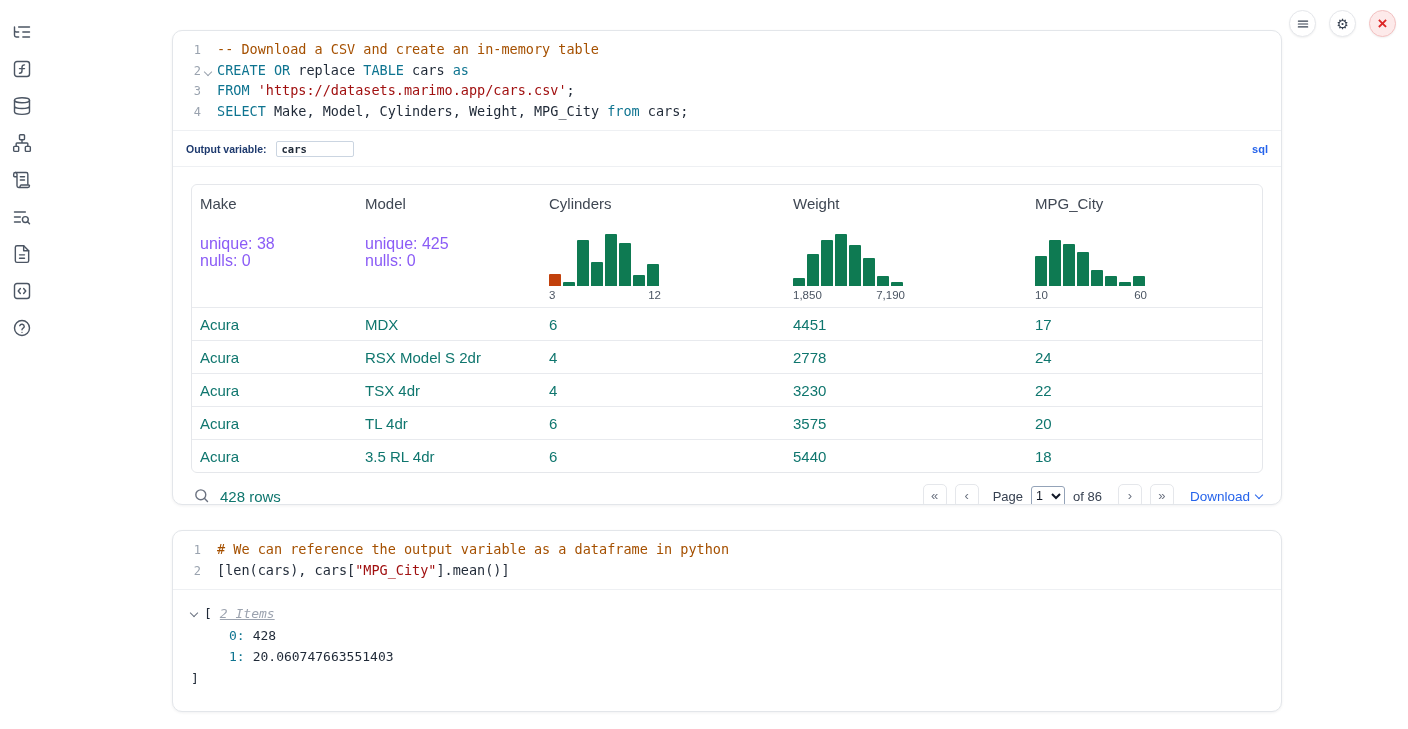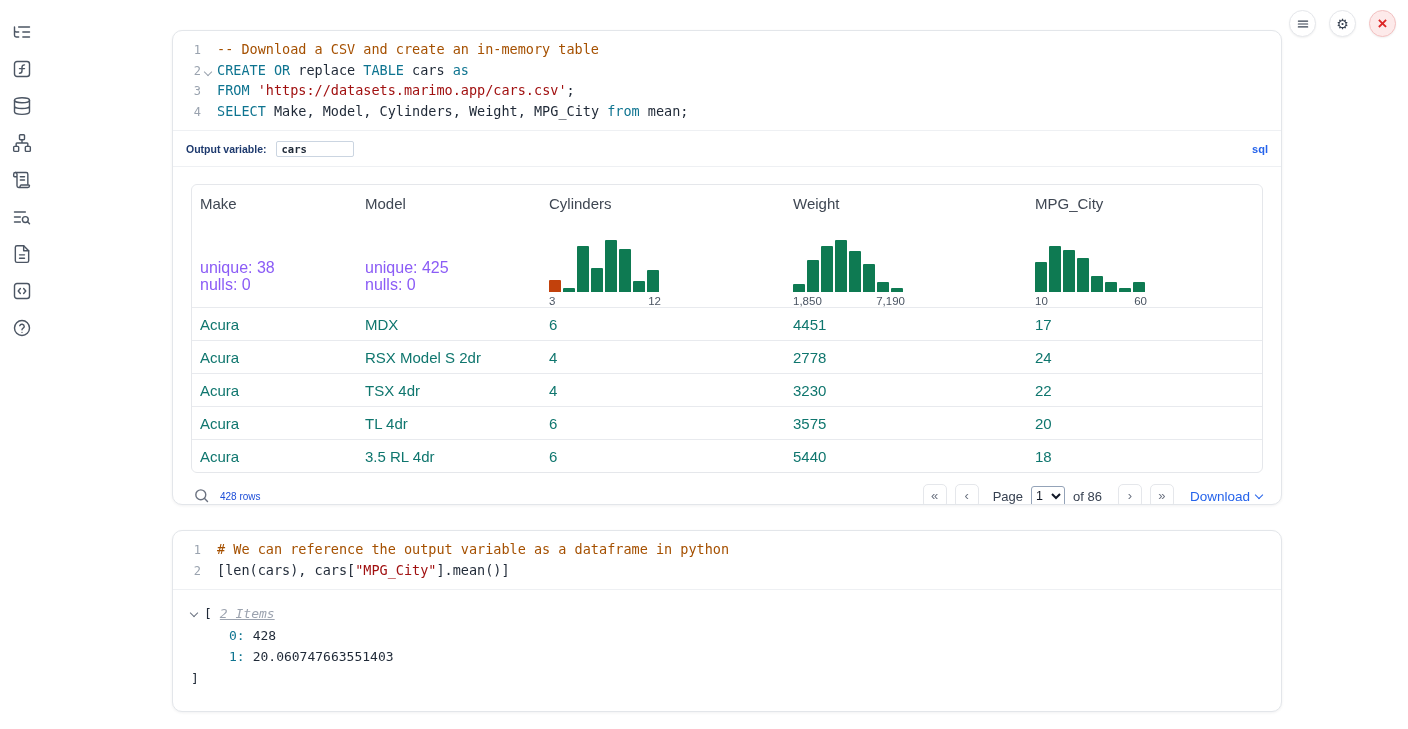--- a/index.html
+++ b/index.html
@@ -58,39 +58,39 @@
   .outvar-input { margin-left: 9px; width: 78px; height: 16px; border: 1px solid #cbd5e1;
     border-radius: 2px; font: bold 10.5px "DejaVu Sans Mono", monospace;
     color: #1f2937; padding: 0 5px; }
   .lang-badge { margin-left: auto; color: #2563eb; font-size: 11px; font-weight: bold; }
 
   
   .table-box { margin: 17px 18px 0 18px; border: 1px solid #e5e7eb; border-radius: 6px;
     overflow: hidden; }
   .thead, .trow { display: grid; grid-template-columns: 165px 184px 244px 242px 1fr; }
   .thead { height: 122px; }
-  .th { padding: 10px 8px 0 8px; display: flex; flex-direction: column; gap: 24px; }
+  .th { padding: 10px 8px 0 8px; display: flex; flex-direction: column; }
   .th-label { font-size: 15px; color: #3f4753; }
   .th-stats { margin-top: 24px; font-size: 16px; color: #8b5cf6; line-height: 16.5px; }
   .hist-wrap { margin-top: auto; width: 112px; }
   .hist { display: flex; align-items: flex-end; gap: 2px; height: 56px; }
   .hbar { width: 12px; border-radius: 1px 1px 0 0; }
   .hist-axis { display: flex; justify-content: space-between; font-size: 11.5px;
     color: #4b5563; margin: 3px 0 6px 0; }
   .trow { height: 33px; border-top: 1px solid #e8eaee; align-items: center;
     font-size: 15px; color: #0f766e; }
   .tcell { padding-left: 8px; white-space: nowrap; }
 
   
   .table-footer { display: flex; align-items: center; height: 46px; padding: 0 19px; }
   .search-btn { border: none; background: none; padding: 0; color: #6b7280; cursor: pointer;
     width: 18px; height: 18px; }
   .search-btn svg { width: 17px; height: 17px; stroke: currentColor; fill: none;
     stroke-width: 2; stroke-linecap: round; }
-  .rows-count { margin-left: 10px; font-size: 10px; color: #1d4ed8; }
+  .rows-count { margin-left: 10px; font-size: 15px; color: #0f766e; }
   .pager { margin-left: auto; display: flex; align-items: center; gap: 8px; }
   .pg-btn { width: 24px; height: 24px; border: 1px solid #e5e7eb; border-radius: 5px;
     background: #fff; color: #6b7280; font-size: 13px; display: flex; align-items: center;
     justify-content: center; cursor: pointer; padding: 0 0 2px 0; }
   .page-label { font-size: 13px; color: #374151; margin-left: 6px; }
   .page-select { height: 21px; min-width: 34px; border: 1px solid #94a3b8; border-radius: 3px;
     font-size: 12.5px; background: #fff; color: #111827; }
   .of-label { font-size: 13px; color: #374151; margin-right: 8px; }
   .download { border: none; background: none; display: flex; align-items: center; gap: 6px;
     color: #2563eb; font-size: 13.5px; margin-left: 8px; cursor: pointer; padding: 0; }
@@ -197,21 +197,21 @@
         <span class="code-text"><span class="tok-keyword">CREATE OR</span><span class="tok-plain"> replace </span><span class="tok-keyword">TABLE</span><span class="tok-plain"> cars </span><span class="tok-keyword">as</span></span>
       </div>
       <div class="code-line">
         <span class="line-num">3</span>
         <span class="fold-slot"></span>
         <span class="code-text"><span class="tok-keyword">FROM</span><span class="tok-plain"> </span><span class="tok-string">'https://datasets.marimo.app/cars.csv'</span><span class="tok-plain">;</span></span>
       </div>
       <div class="code-line">
         <span class="line-num">4</span>
         <span class="fold-slot"></span>
-        <span class="code-text"><span class="tok-keyword">SELECT</span><span class="tok-plain"> Make, Model, Cylinders, Weight, MPG_City </span><span class="tok-keyword">from</span><span class="tok-plain"> mean;</span></span>
+        <span class="code-text"><span class="tok-keyword">SELECT</span><span class="tok-plain"> Make, Model, Cylinders, Weight, MPG_City </span><span class="tok-keyword">from</span><span class="tok-plain"> cars;</span></span>
       </div>
     </div>
 
   <div class="outvar-row">
     <span class="outvar-label">Output variable:</span>
     <input class="outvar-input" value="cars" style="">
     <span class="lang-badge">sql</span>
   </div>
 
   <div class="table-box">

